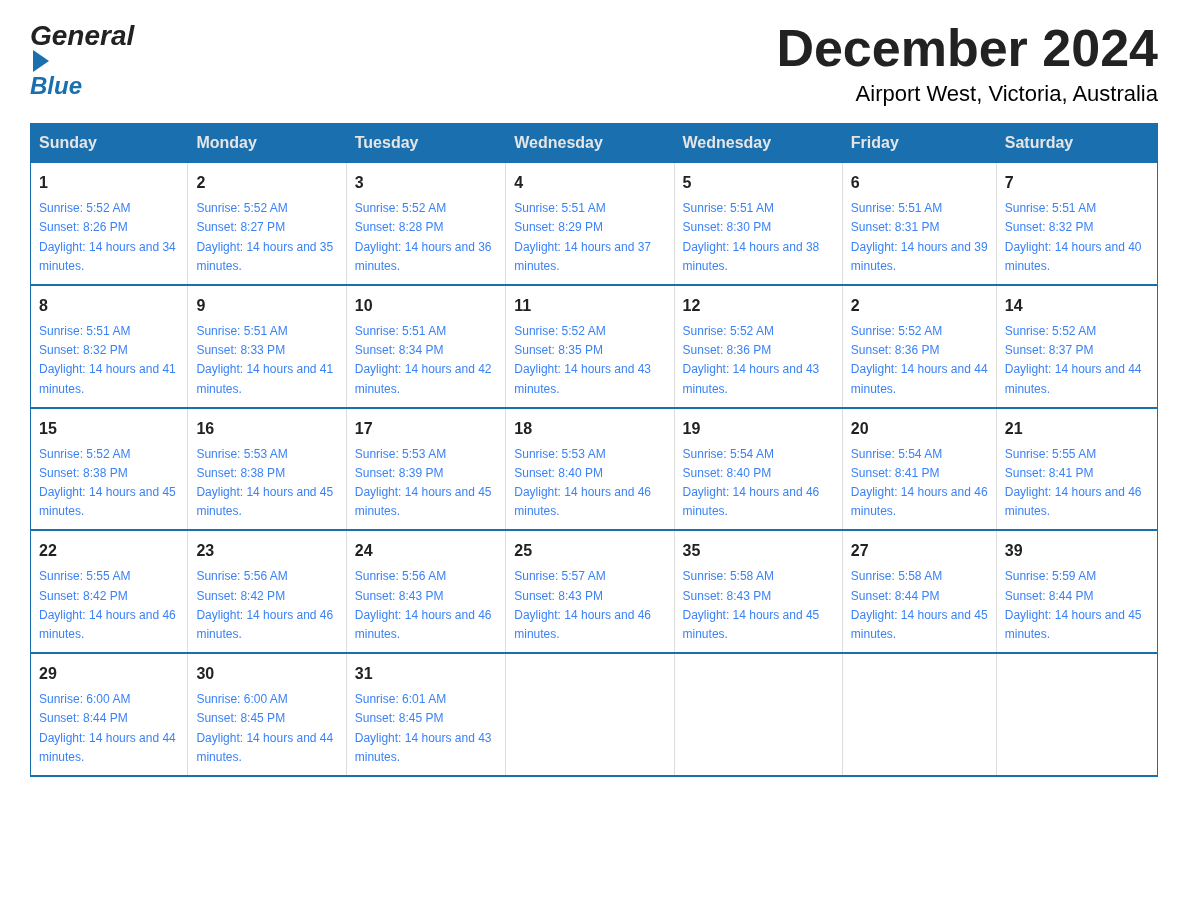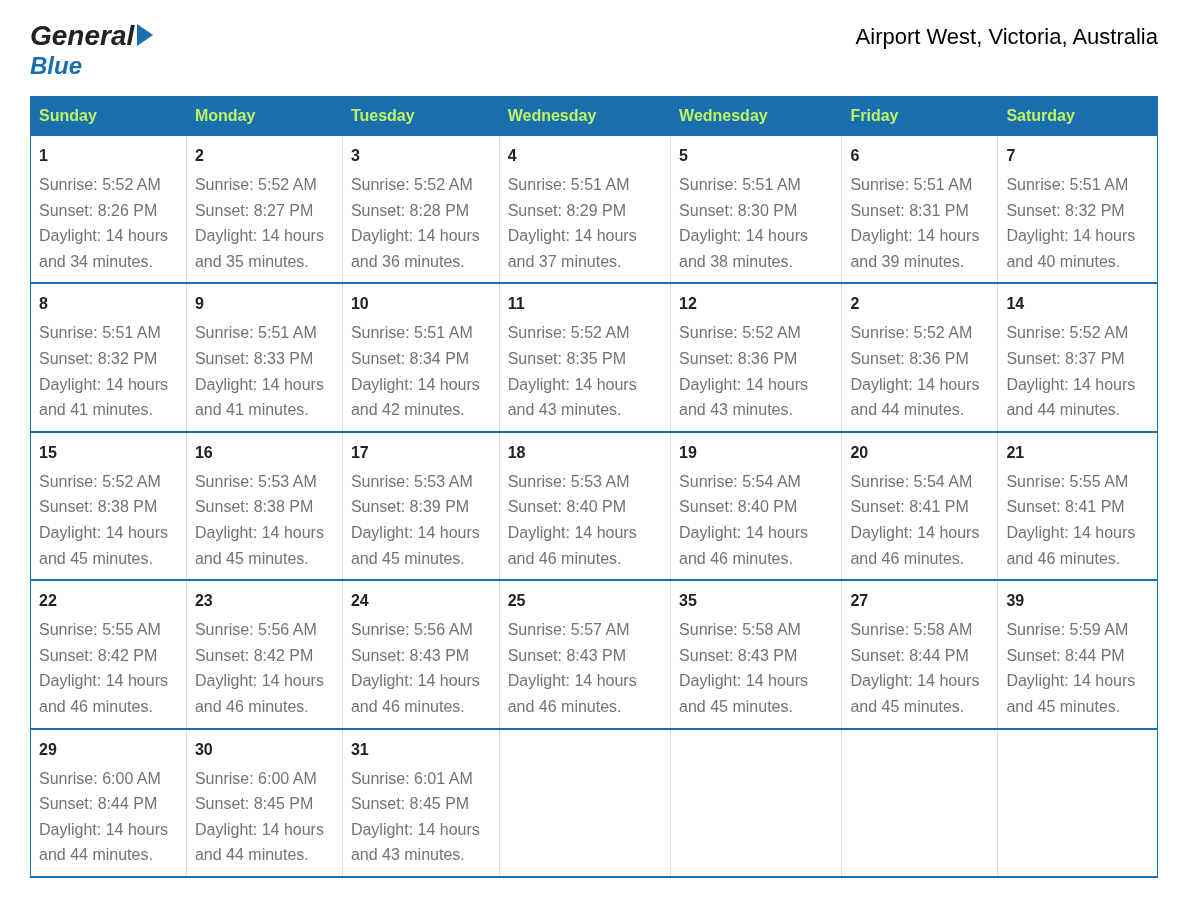--- a/index.html
+++ b/index.html
@@ -26,21 +26,22 @@
       color: #222;
       font-style: italic;
     }
     .logo-combined {
       display: flex;
       flex-direction: column;
       align-items: flex-start;
     }
     .logo-line1 {
       display: flex;
-      align-items: center;
+      align-items: flex-start;
+      flex-direction: column;
     }
     .logo-line2 {
       font-size: 24px;
       font-weight: bold;
       color: #1a6faf;
       font-style: italic;
       margin-left: 0;
     }
     .title-block {
       text-align: right;
@@ -56,21 +57,21 @@
       color: #000000;
       margin-top: 4px;
     }
     table {
       width: 100%;
       border-collapse: collapse;
       margin-top: 16px;
     }
     thead tr {
       background-color: #1a6faf;
-      color: #bef264;
+      color: #e5e5e5;
     }
     thead th {
       padding: 10px 8px;
       font-size: 16px;
       font-weight: bold;
       text-align: left;
       border: 1px solid #1a6faf;
     }
     tbody tr {
       border-bottom: 2px solid #1a6faf;
@@ -86,22 +87,22 @@
     }
     tbody td:first-child { border-left: 1px solid #1a6faf; }
     tbody td:last-child { border-right: 1px solid #1a6faf; }
     .day-num {
       font-size: 16px;
       font-weight: bold;
       margin-bottom: 4px;
       display: block;
     }
     .day-info {
-      font-size: 16px;
-      color: #737373;
+      font-size: 12px;
+      color: #3b82f6;
       line-height: 1.6;
     }
     .empty-cell {
       background: #fff;
     }
   </style>
 </head>
 <body>
 
 <div class="header-row">
@@ -110,20 +111,21 @@
       <div class="logo-line1">
         <span class="logo-text-general">General</span>
         <div style="display:flex;align-items:center;margin-left:3px;margin-top:2px;">
           <div style="width:0;height:0;border-left:16px solid #1a6faf;border-top:11px solid transparent;border-bottom:11px solid transparent;margin-top:-4px;"></div>
         </div>
       </div>
       <div class="logo-line2">Blue</div>
     </div>
   </div>
   <div class="title-block">
+    <div class="month-title">December 2024</div>
     <div class="location-title">Airport West, Victoria, Australia</div>
   </div>
 </div>
 
 <table>
   <thead>
     <tr>
     <th>Sunday</th>
         <th>Monday</th>
         <th>Tuesday</th>

